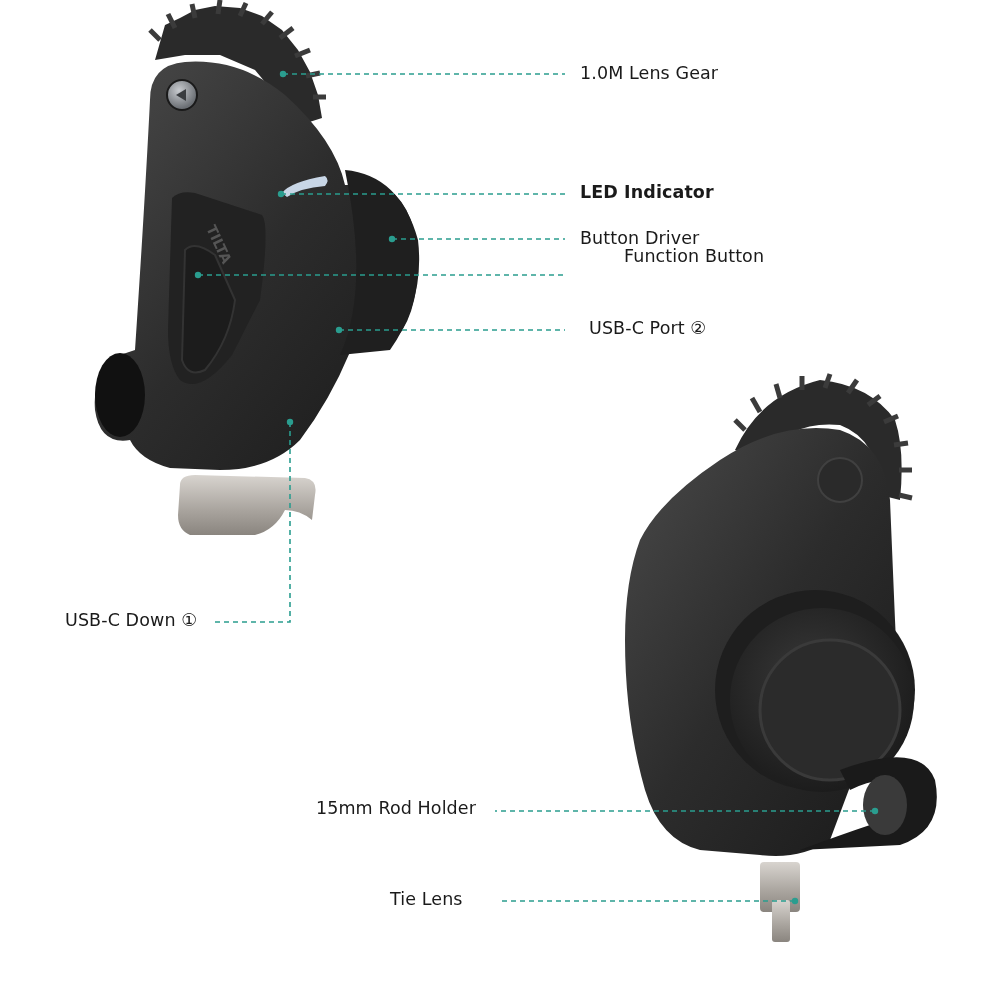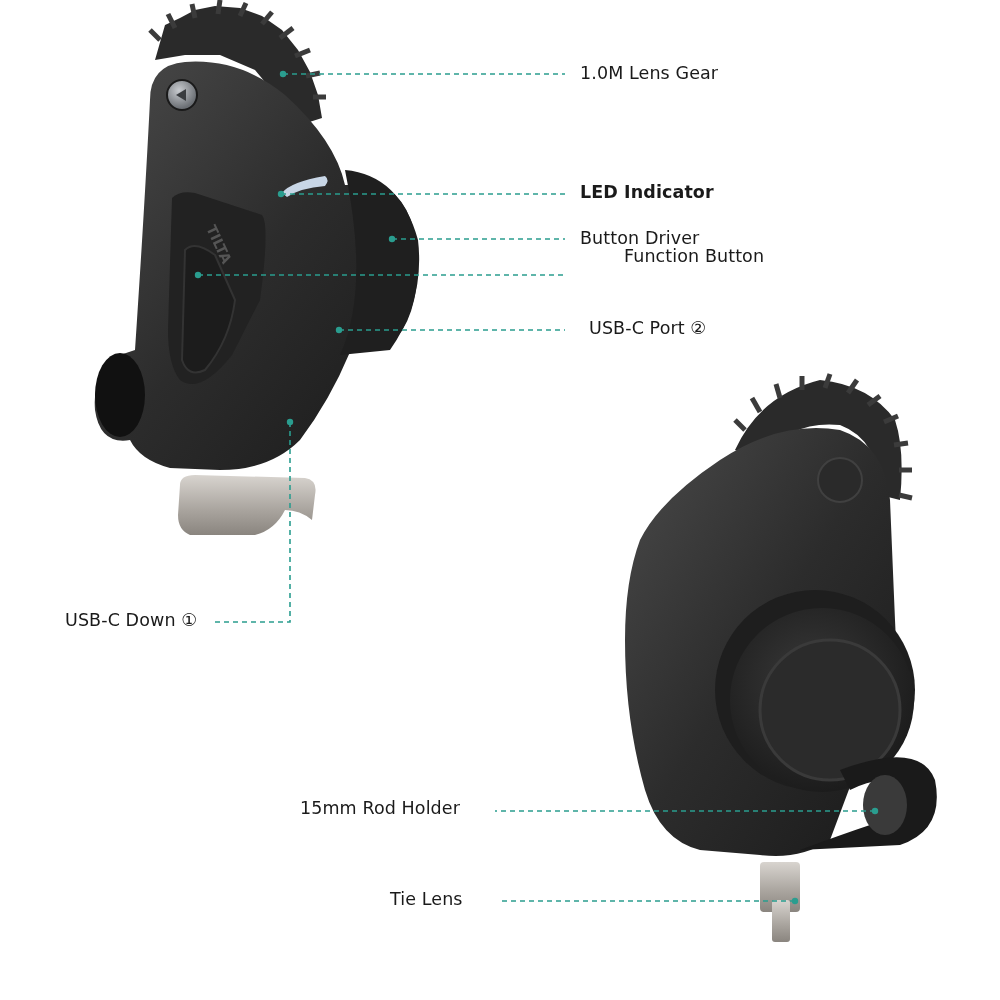--- a/index.html
+++ b/index.html
@@ -141,16 +141,16 @@
         <circle cx="795" cy="901" r="3.2" fill="#2a9d8f"></circle>
       </g>
     </svg>
 
   <div class="label" style="left:580px; top:65px;">1.0M Lens Gear</div>
   <div class="label" style="left:580px; top:184px;font-weight:bold;">LED Indicator</div>
   <div class="label" style="left:580px; top:230px;">Button Driver</div>
   <div class="label" style="left:580px; top:248px;margin-left:44px;">Function Button</div>
   <div class="label" style="left:580px; top:320px;margin-left:9px;">USB-C Port ②</div>
   <div class="label" style="left:65px; top:612px;">USB-C Down ①</div>
-  <div class="label" style="left:300px; top:800px;">15mm Rod Holder</div>
+  <div class="label" style="left:316px; top:800px;">15mm Rod Holder</div>
   <div class="label" style="left:390px; top:891px;">Tie Lens</div>
 
 </div>
 
 </body></html>

